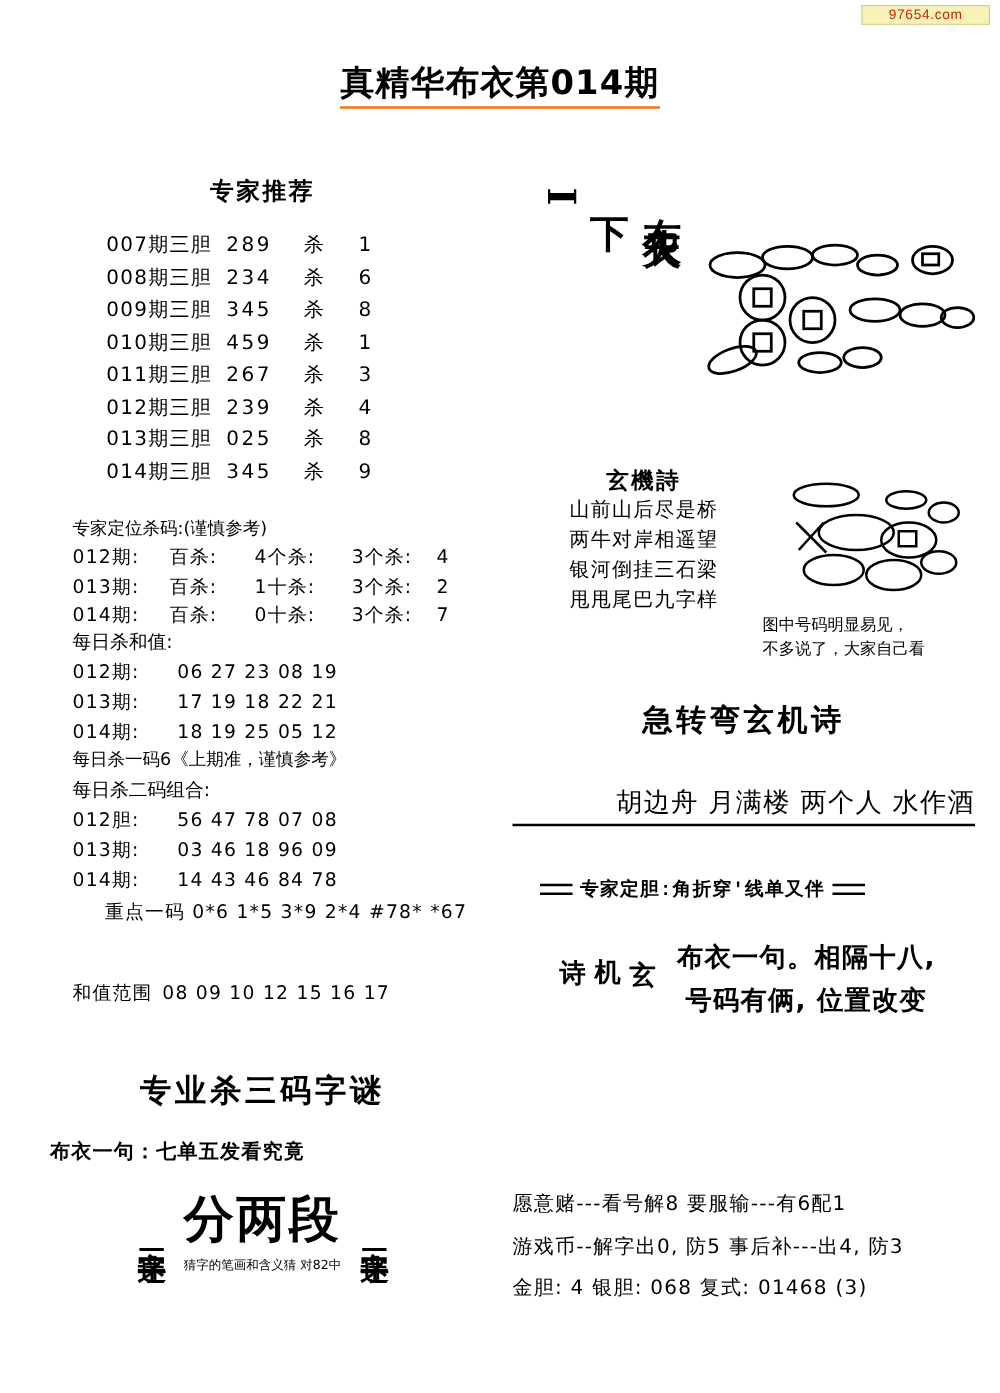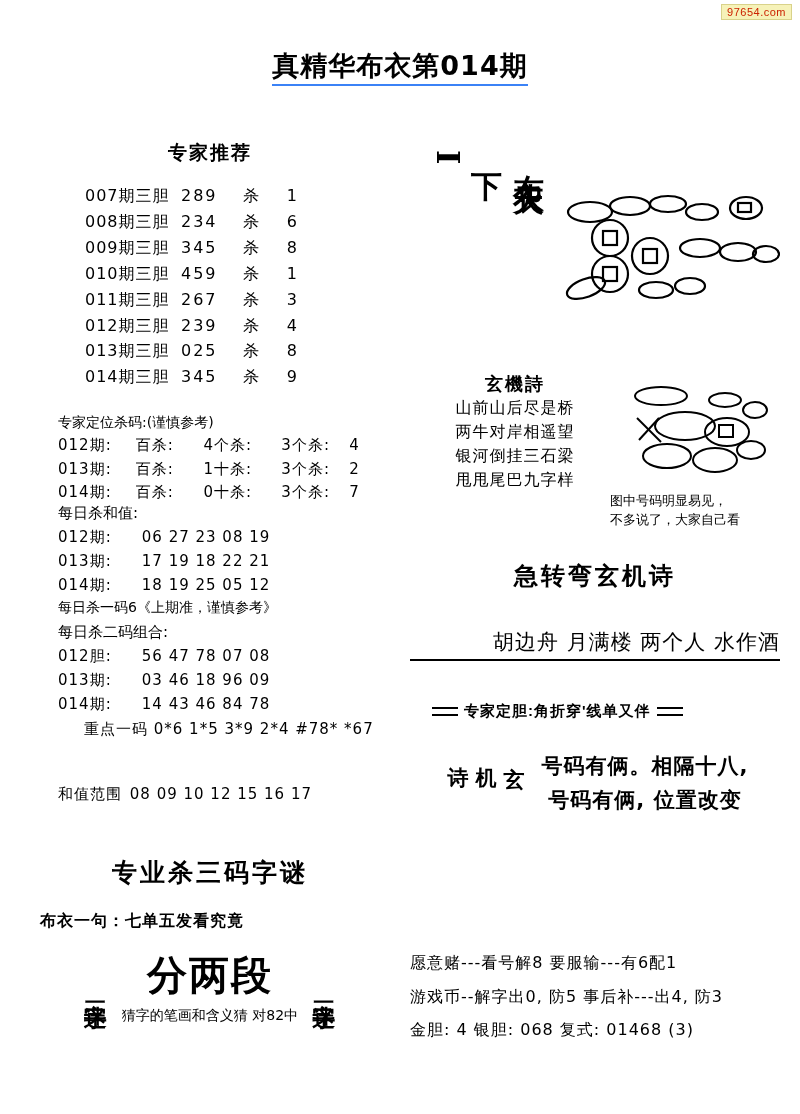--- a/index.html
+++ b/index.html
@@ -7,32 +7,32 @@
     width:800px;height:1114px;
     background:#ffffff;
     font-family:"DejaVu Sans", sans-serif;
     color:#000;
     position:relative;
     overflow:hidden;
   }
   .watermark{
     position:absolute;top:4px;right:8px;
     background:#f6f2b8;border:1px solid #d9d28a;
-    color:#cc2200;font-size:11px;padding:1px 5px;
+    color:#cc2200;font-size:11px;padding:1px 21px;
     font-family:"Liberation Sans", sans-serif;
     letter-spacing:.5px;
   }
   .title{
     position:absolute;top:48px;left:0;width:100%;
     text-align:center;
     font-size:27px;font-weight:bold;
     font-family:"DejaVu Sans", sans-serif;
     letter-spacing:1px;
   }
-  .title .under{border-bottom:2px solid #3b82f6;padding-bottom:3px;}
+  .title .under{border-bottom:2px solid #f97316;padding-bottom:3px;}
 
   
   .left{position:absolute;left:40px;top:140px;width:340px;}
   .lc-head{
     text-align:center;font-size:19px;font-weight:bold;
     letter-spacing:2px;margin-bottom:8px;
   }
   .exp-list{margin:17px auto;width:250px;}
   .exp-row{
     font-size:16px;line-height:1.62;
@@ -89,21 +89,21 @@
     font-size:23px;font-weight:bold;letter-spacing:2px;
     font-family:"DejaVu Serif", serif;
     line-height:1.05;
   }
   .big-phrase{
     font-size:40px;font-weight:bold;
     font-family:"DejaVu Serif", serif;
     letter-spacing:2px;
     text-align:center;
   }
-  .tiny-note{font-size:14px;text-align:center;line-height:1.25;margin-top:4px;}
+  .tiny-note{font-size:10px;text-align:center;line-height:1.25;margin-top:4px;}
 
   
   .right{position:absolute;left:410px;top:140px;width:370px;}
   .by-vert{
     position:absolute;left:20px;top:10px;
     writing-mode:vertical-rl;
     font-size:31px;font-weight:bold;letter-spacing:6px;
     font-family:"DejaVu Serif", serif;
   }
   .coin-art{position:absolute;left:140px;top:42px;width:230px;height:130px;}
@@ -122,21 +122,21 @@
     position:absolute;left:0;top:488px;width:370px;text-align:right;
     font-size:21px;letter-spacing:1px;
     font-family:"DejaVu Serif", serif;
     border-bottom:2px solid #000;padding-bottom:3px;
   }
   .band{
     position:absolute;left:22px;top:562px;width:330px;
     display:flex;align-items:center;gap:6px;
   }
   .band .bar{flex:0 0 26px;height:0;border-top:2px solid #000;border-bottom:2px solid #000;height:5px;}
-  .band .btxt{font-size:15px;font-weight:bold;letter-spacing:1px;font-family:Liberation Sans, sans-serif;white-space:nowrap;text-align:right;}
+  .band .btxt{font-size:15px;font-weight:bold;letter-spacing:1px;font-family:Liberation Mono, monospace;white-space:nowrap;text-align:right;}
 
   .xj-vert{
     position:absolute;left:34px;top:610px;
     writing-mode:vertical-rl;
     font-size:21px;font-weight:bold;letter-spacing:9px;
     font-family:"DejaVu Serif", serif;
   }
   .xj-lines{position:absolute;left:100px;top:610px;width:270px;text-align:center;}
   .xj-line{font-size:21px;line-height:1.6;letter-spacing:1px;font-family:"DejaVu Sans",sans-serif;font-weight:bold;}
 
@@ -341,21 +341,21 @@
   <div class="turn-words">胡边舟  月满楼  两个人  水作酒</div>
 
   <div class="band">
     <span class="bar"></span>
     <span class="btxt">专家定胆:角折穿'线单又伴</span>
     <span class="bar"></span>
   </div>
 
   <div class="xj-vert">玄机诗</div>
   <div class="xj-lines">
-    <div class="xj-line">号码有俩。相隔十八,</div>
+    <div class="xj-line">布衣一句。相隔十八,</div>
     <div class="xj-line">号码有俩, 位置改变</div>
   </div>
 </div>
 
 <div class="bottom-right">
   <div class="br-line">愿意赌---看号解8  要服输---有6配1</div>
   <div class="br-line">游戏币--解字出0, 防5   事后补---出4, 防3</div>
   <div class="br-line">金胆: 4  银胆: 068  复式: 01468 (3)</div>
 </div>
 

